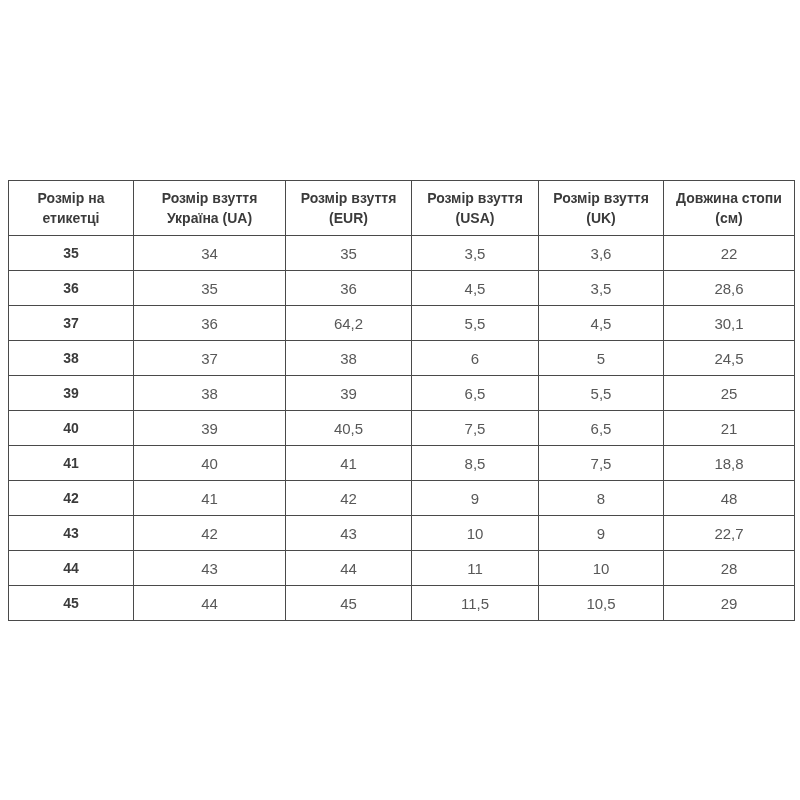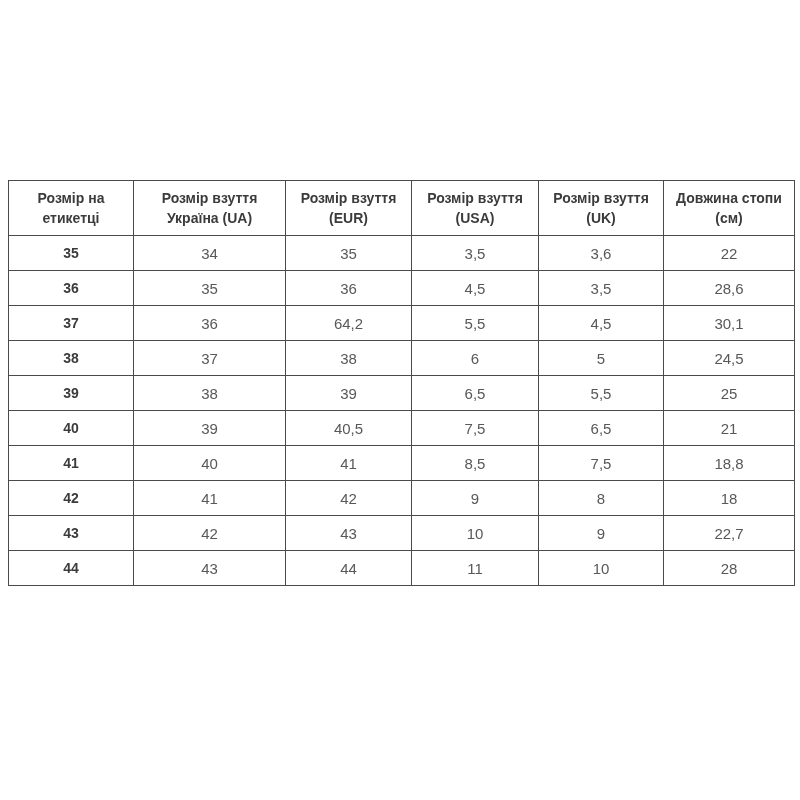--- a/index.html
+++ b/index.html
@@ -132,33 +132,41 @@
           <td>8,5</td>
           <td>7,5</td>
           <td>18,8</td>
         </tr>
         <tr>
           <td class="label-col">42</td>
           <td>41</td>
           <td>42</td>
           <td>9</td>
           <td>8</td>
-          <td>18</td>
+          <td>48</td>
         </tr>
         <tr>
           <td class="label-col">43</td>
           <td>42</td>
           <td>43</td>
           <td>10</td>
           <td>9</td>
           <td>22,7</td>
         </tr>
         <tr>
           <td class="label-col">44</td>
           <td>43</td>
           <td>44</td>
           <td>11</td>
           <td>10</td>
           <td>28</td>
         </tr>
+        <tr>
+          <td class="label-col">45</td>
+          <td>44</td>
+          <td>45</td>
+          <td>11,5</td>
+          <td>10,5</td>
+          <td>29</td>
+        </tr>
       </tbody>
   </table>
 </div>
 
 </body></html>

